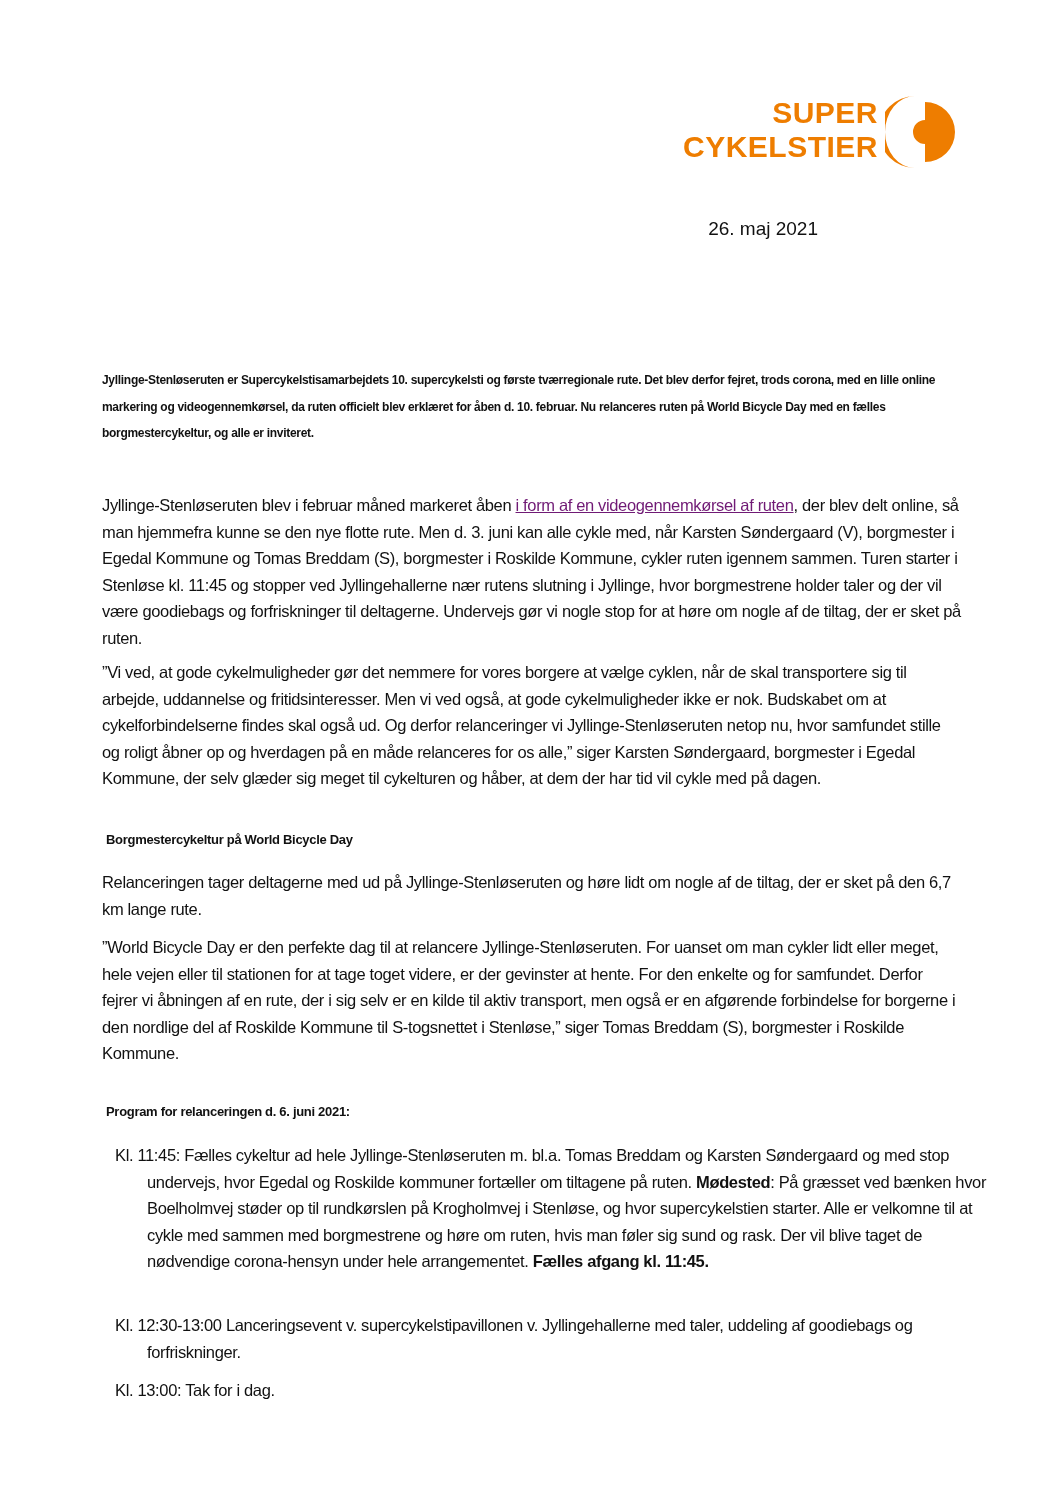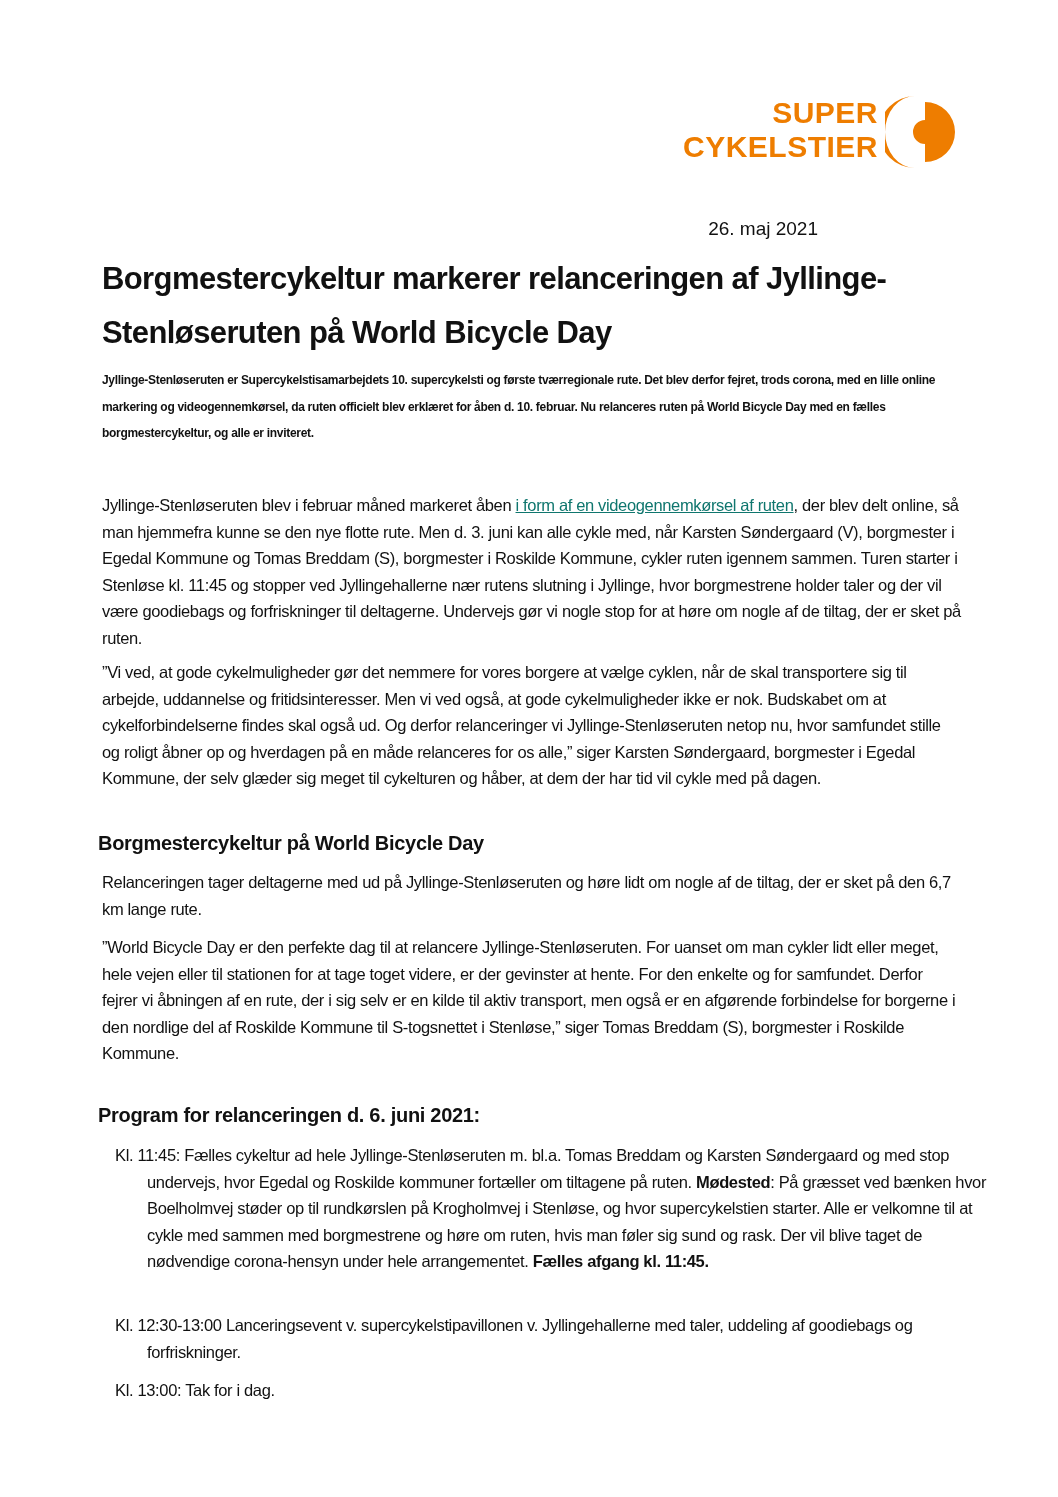--- a/index.html
+++ b/index.html
@@ -9,22 +9,22 @@
   .logo { position: absolute; left: 648px; top: 62px; width: 312px; height: 78px; }
   .logo-text { position: absolute; left: 0; top: 2px; width: 230px; text-align: right;
                color: #ee7d00; font-weight: bold; font-size: 30px; line-height: 34px; letter-spacing: 0.5px; }
   .logo-mark { position: absolute; left: 237px; top: 0; width: 76px; height: 76px; }
   .date { position: absolute; right: 102px; top: 186px; font-size: 19px; color: #111; }
   .title { position: absolute; left: 102px; top: 220px; width: 860px; font-size: 31px; font-weight: bold;
            line-height: 54px; margin: 0; letter-spacing: -0.6px; }
   .lead { position: absolute; left: 102px; top: 335px; width: 860px; font-size: 12px; font-weight: bold;
           line-height: 26.5px; margin: 0; letter-spacing: -0.3px; }
   .para { position: absolute; left: 102px; width: 860px; font-size: 16.5px; line-height: 26.5px; margin: 0; letter-spacing: -0.35px; }
-  .para a { color: #0f766e; text-decoration: underline; }
-  .subhead { position: absolute; left: 98px; width: 860px; font-size: 20px; font-weight: bold; margin: 0; letter-spacing: -0.3px; }
+  .para a { color: #701a75; text-decoration: underline; }
+  .subhead { position: absolute; left: 106px; width: 860px; font-size: 13px; font-weight: bold; margin: 0; letter-spacing: -0.3px; }
   .prog { position: absolute; left: 115px; width: 850px; font-size: 16.5px; line-height: 26.5px; margin: 0;
           padding-left: 32px; text-indent: -32px; letter-spacing: -0.35px; }
   b { font-weight: bold; }
 </style>
 </head>
 <body>
 
 <div class="page">
 
   <div class="logo">
@@ -33,21 +33,20 @@
       <div>CYKELSTIER</div>
     </div>
     <svg class="logo-mark" viewBox="0 0 76 76">
       <path d="M30 2 A36 36 0 1 0 30 74 A30 36 0 0 1 30 2 Z" fill="#ee7d00"></path>
       <path d="M40 8 A30 30 0 0 1 40 68 L40 50 A12 12 0 0 1 40 26 Z" fill="#ee7d00"></path>
     </svg>
   </div>
 
   <div class="date">26. maj 2021</div>
 
-  <h1 class="title">Borgmestercykeltur markerer relanceringen af Jyllinge-Stenløseruten på World Bicycle Day</h1>
 
   <p class="lead">Jyllinge-Stenløseruten er Supercykelstisamarbejdets 10. supercykelsti og første tværregionale rute. Det blev derfor fejret, trods corona, med en lille online markering og videogennemkørsel, da ruten officielt blev erklæret for åben d. 10. februar. Nu relanceres ruten på World Bicycle Day med en fælles borgmestercykeltur, og alle er inviteret.</p>
 
   <p class="para" style="top:460px;"><span>Jyllinge-Stenløseruten blev i februar måned markeret åben </span><a href="#">i form af en videogennemkørsel af ruten</a><span>, der blev delt online, så man hjemmefra kunne se den nye flotte rute. Men d. 3. juni kan alle cykle med, når Karsten Søndergaard (V), borgmester i Egedal Kommune og Tomas Breddam (S), borgmester i Roskilde Kommune, cykler ruten igennem sammen. Turen starter i Stenløse kl. 11:45 og stopper ved Jyllingehallerne nær rutens slutning i Jyllinge, hvor borgmestrene holder taler og der vil være goodiebags og forfriskninger til deltagerne. Undervejs gør vi nogle stop for at høre om nogle af de tiltag, der er sket på ruten.</span></p>
 
   <p class="para" style="top:627px;">”Vi ved, at gode cykelmuligheder gør det nemmere for vores borgere at vælge cyklen, når de skal transportere sig til arbejde, uddannelse og fritidsinteresser. Men vi ved også, at gode cykelmuligheder ikke er nok. Budskabet om at cykelforbindelserne findes skal også ud. Og derfor relanceringer vi Jyllinge-Stenløseruten netop nu, hvor samfundet stille og roligt åbner op og hverdagen på en måde relanceres for os alle,” siger Karsten Søndergaard, borgmester i Egedal Kommune, der selv glæder sig meget til cykelturen og håber, at dem der har tid vil cykle med på dagen.</p>
 
   <p class="subhead" style="top:800px;">Borgmestercykeltur på World Bicycle Day</p>
 
   <p class="para" style="top:837px;">Relanceringen tager deltagerne med ud på Jyllinge-Stenløseruten og høre lidt om nogle af de tiltag, der er sket på den 6,7 km lange rute.</p>

